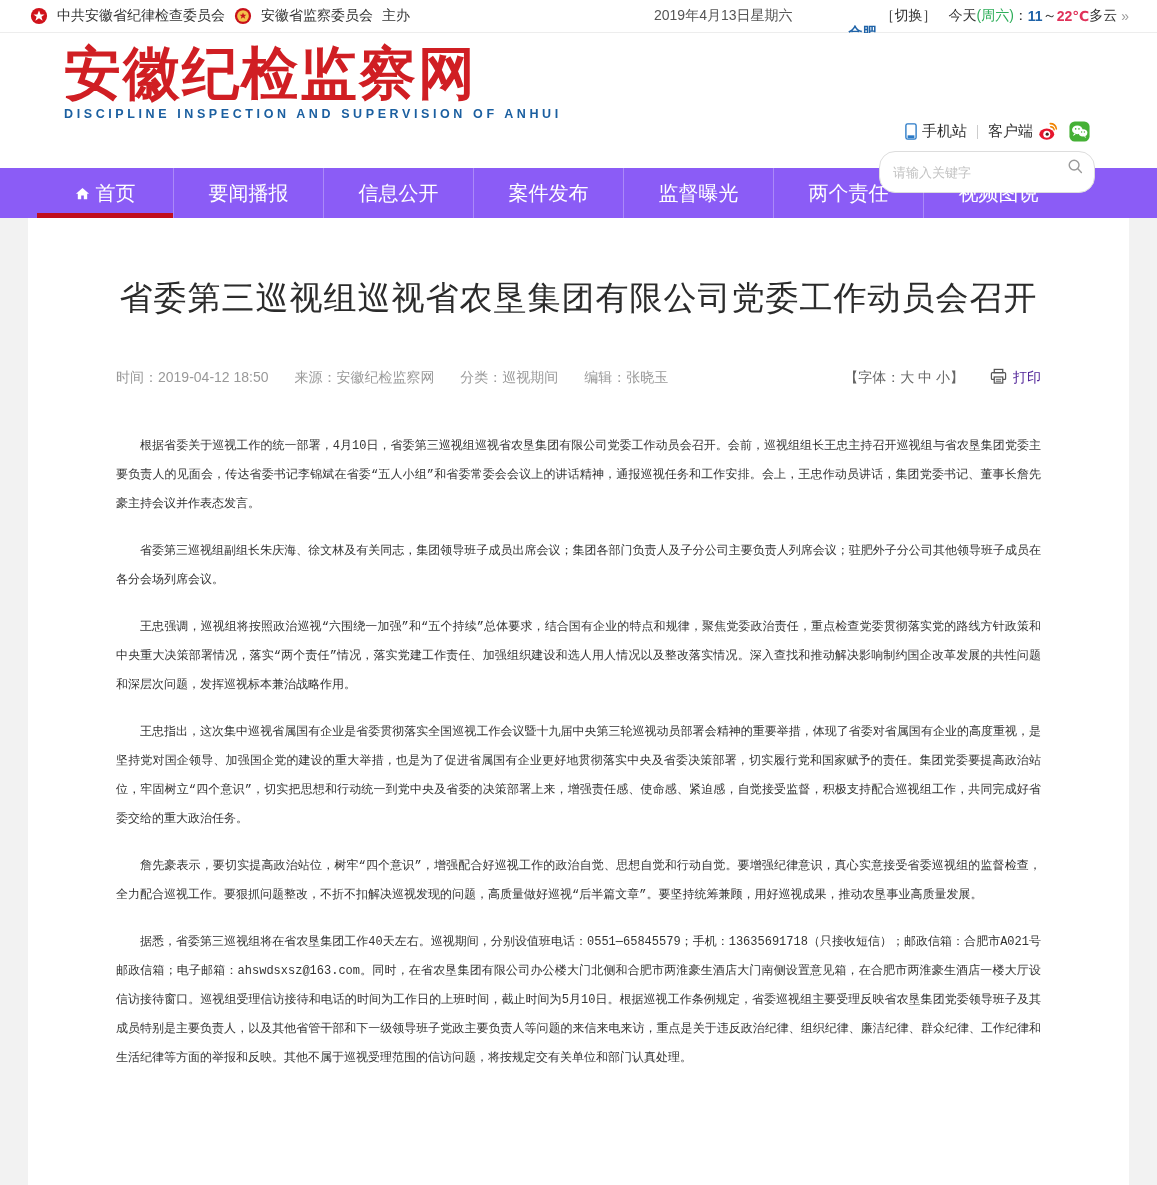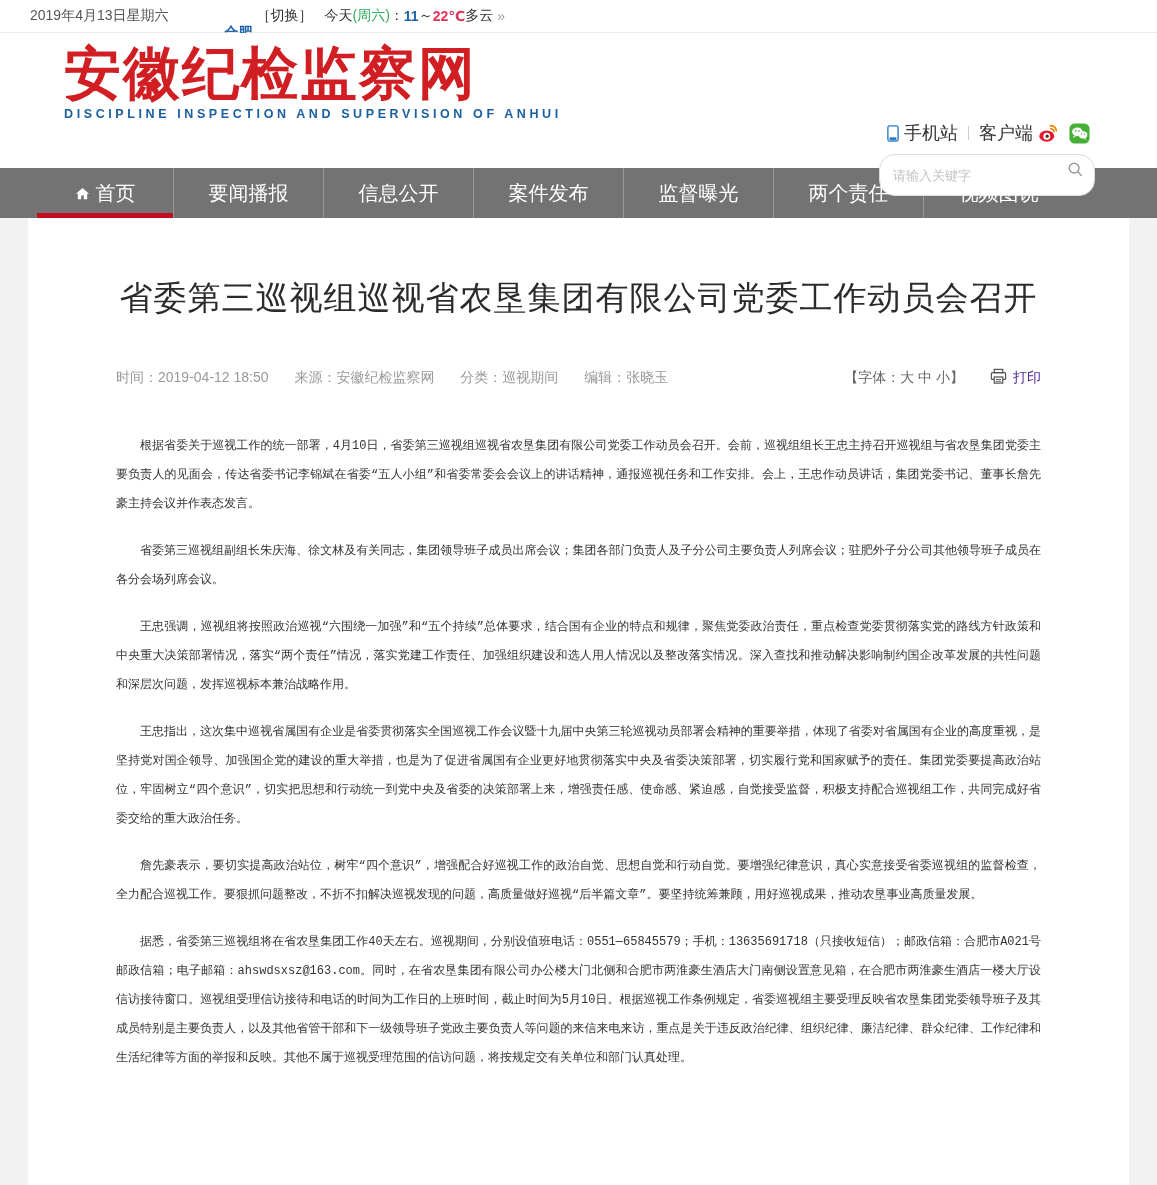--- a/index.html
+++ b/index.html
@@ -19,31 +19,31 @@
   .tb-blue { color:#1f63a8; font-weight:bold; }
   .tb-red { color:#e0325a; font-weight:bold; }
   .tb-more { color:#9a9a9a; margin-left:4px; }
 
   
   .header { height:135px; position:relative; background:#fff; }
   .logo { position:absolute; left:64px; top:10px; }
   .logo-cn { font-family:"Liberation Serif","DejaVu Serif",serif; font-weight:bold; font-size:57px; line-height:62px; color:#d01e23; letter-spacing:2px; }
   .logo-en { font-size:12.5px; font-weight:bold; color:#1b5fa0; letter-spacing:3.6px; margin-top:2px; }
   .header-right { position:absolute; right:62px; top:88px; width:216px; }
-  .header-links { display:flex; align-items:center; justify-content:flex-end; font-size:18px; color:#333; }
+  .header-links { display:flex; align-items:center; justify-content:flex-end; font-size:15px; color:#333; }
   .header-links .lnk { cursor:pointer; }
   .hl-icon { display:inline-flex; margin:0 5px; }
   .vdiv { width:1px; height:14px; background:#ccc; margin:0 10px; }
   .search-box { position:relative; margin-top:9px; }
   .search-box input { width:216px; height:42px; border:1px solid #ddd; border-radius:16px; padding:0 36px 0 13px; font-size:13px; color:#666; outline:none; }
   .search-box input::placeholder { color:#c2c2c2; }
   .search-icon { position:absolute; right:12px; top:7px; }
 
   
-  .nav { height:50px; background:#737373; display:flex; padding-left:37px; }
+  .nav { height:50px; background:#8b5cf6; display:flex; padding-left:37px; }
   .nav-item { position:relative; width:150px; text-align:center; line-height:50px; color:#fff; font-size:20px; cursor:pointer; }
   .nav-item:first-child { width:136px; }
   .nav-item + .nav-item { border-left:1px solid rgba(255,255,255,0.28); }
   .nav-item.active::after { content:""; position:absolute; left:0; right:0; bottom:0; height:5px; background:#c00e1e; }
   .nav-home-icon { display:inline-block; vertical-align:-1px; margin-right:6px; }
 
   
   .content-wrap { background:#f2f2f2; padding:0 28px; }
   .card { background:#fff; min-height:967px; padding:58px 88px 14px; }
   .article-title { font-family:"Liberation Serif","DejaVu Serif",serif; font-weight:400; font-size:33px; letter-spacing:1px; text-align:center; color:#2b2b2b; line-height:1.35; }
@@ -55,20 +55,38 @@
   .print-btn svg { margin-right:6px; }
   .article-body { margin-top:44px; }
   .article-body p { font-size:12px; line-height:29px; color:#333; text-align:justify; text-indent:2em; margin-bottom:18px;font-family:Liberation Mono, monospace; }
 </style>
 </head>
 <body>
 
 <div class="page">
 
   <div class="topbar">
+    <div class="topbar-left">
+      <span class="tb-icon">
+        <svg viewBox="0 0 20 20">
+            <circle cx="10" cy="10" r="9" fill="#d0121b"></circle>
+            <polygon points="10,4 11.8,8.2 16.2,8.2 12.7,10.9 14,15.2 10,12.6 6,15.2 7.3,10.9 3.8,8.2 8.2,8.2" fill="#fff"></polygon>
+          </svg>
+      </span>
+      <span>中共安徽省纪律检查委员会</span>
+      <span class="tb-icon">
+        <svg viewBox="0 0 20 20">
+            <circle cx="10" cy="10" r="9" fill="#c8101a"></circle>
+            <circle cx="10" cy="10" r="6.5" fill="#f3c14a"></circle>
+            <polygon points="10,6 11,8.6 13.8,8.6 11.6,10.3 12.4,13 10,11.4 7.6,13 8.4,10.3 6.2,8.6 9,8.6" fill="#c8101a"></polygon>
+          </svg>
+      </span>
+      <span>安徽省监察委员会</span>
+      <span>主办</span>
+    </div>
     <div class="topbar-right">
       <span class="topbar-date">2019年4月13日星期六</span>
       <span class="tb-city">合肥</span>
       <span class="tb-switch">［切换］</span>
       <span>今天</span>
       <span class="tb-green">(周六)</span>
       <span>：</span>
       <span class="tb-blue">11</span>
       <span>～</span>
       <span class="tb-red">22℃</span>

